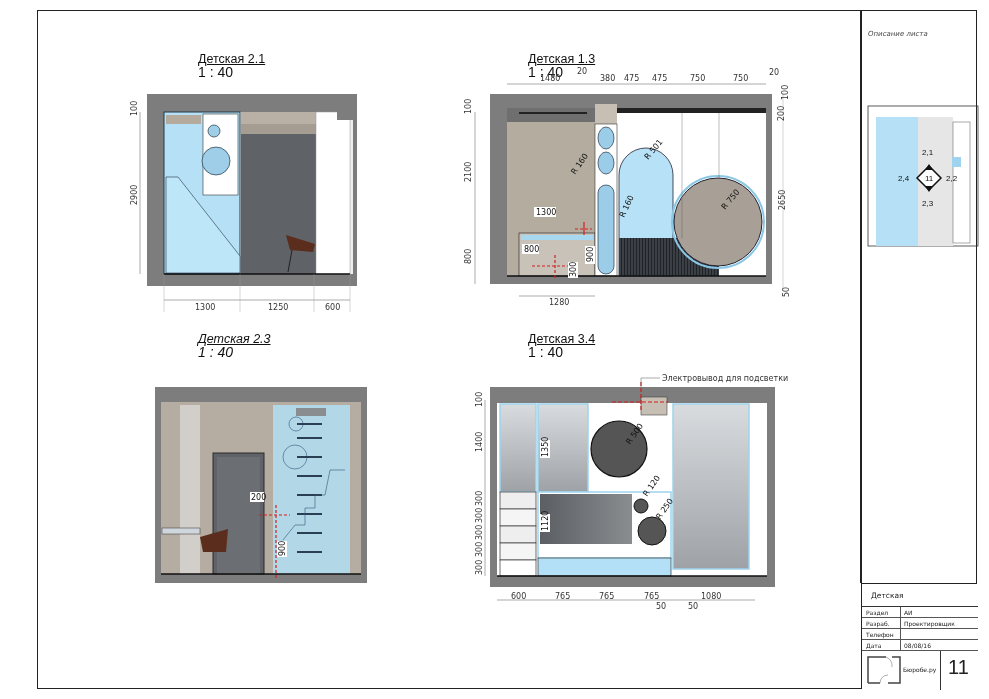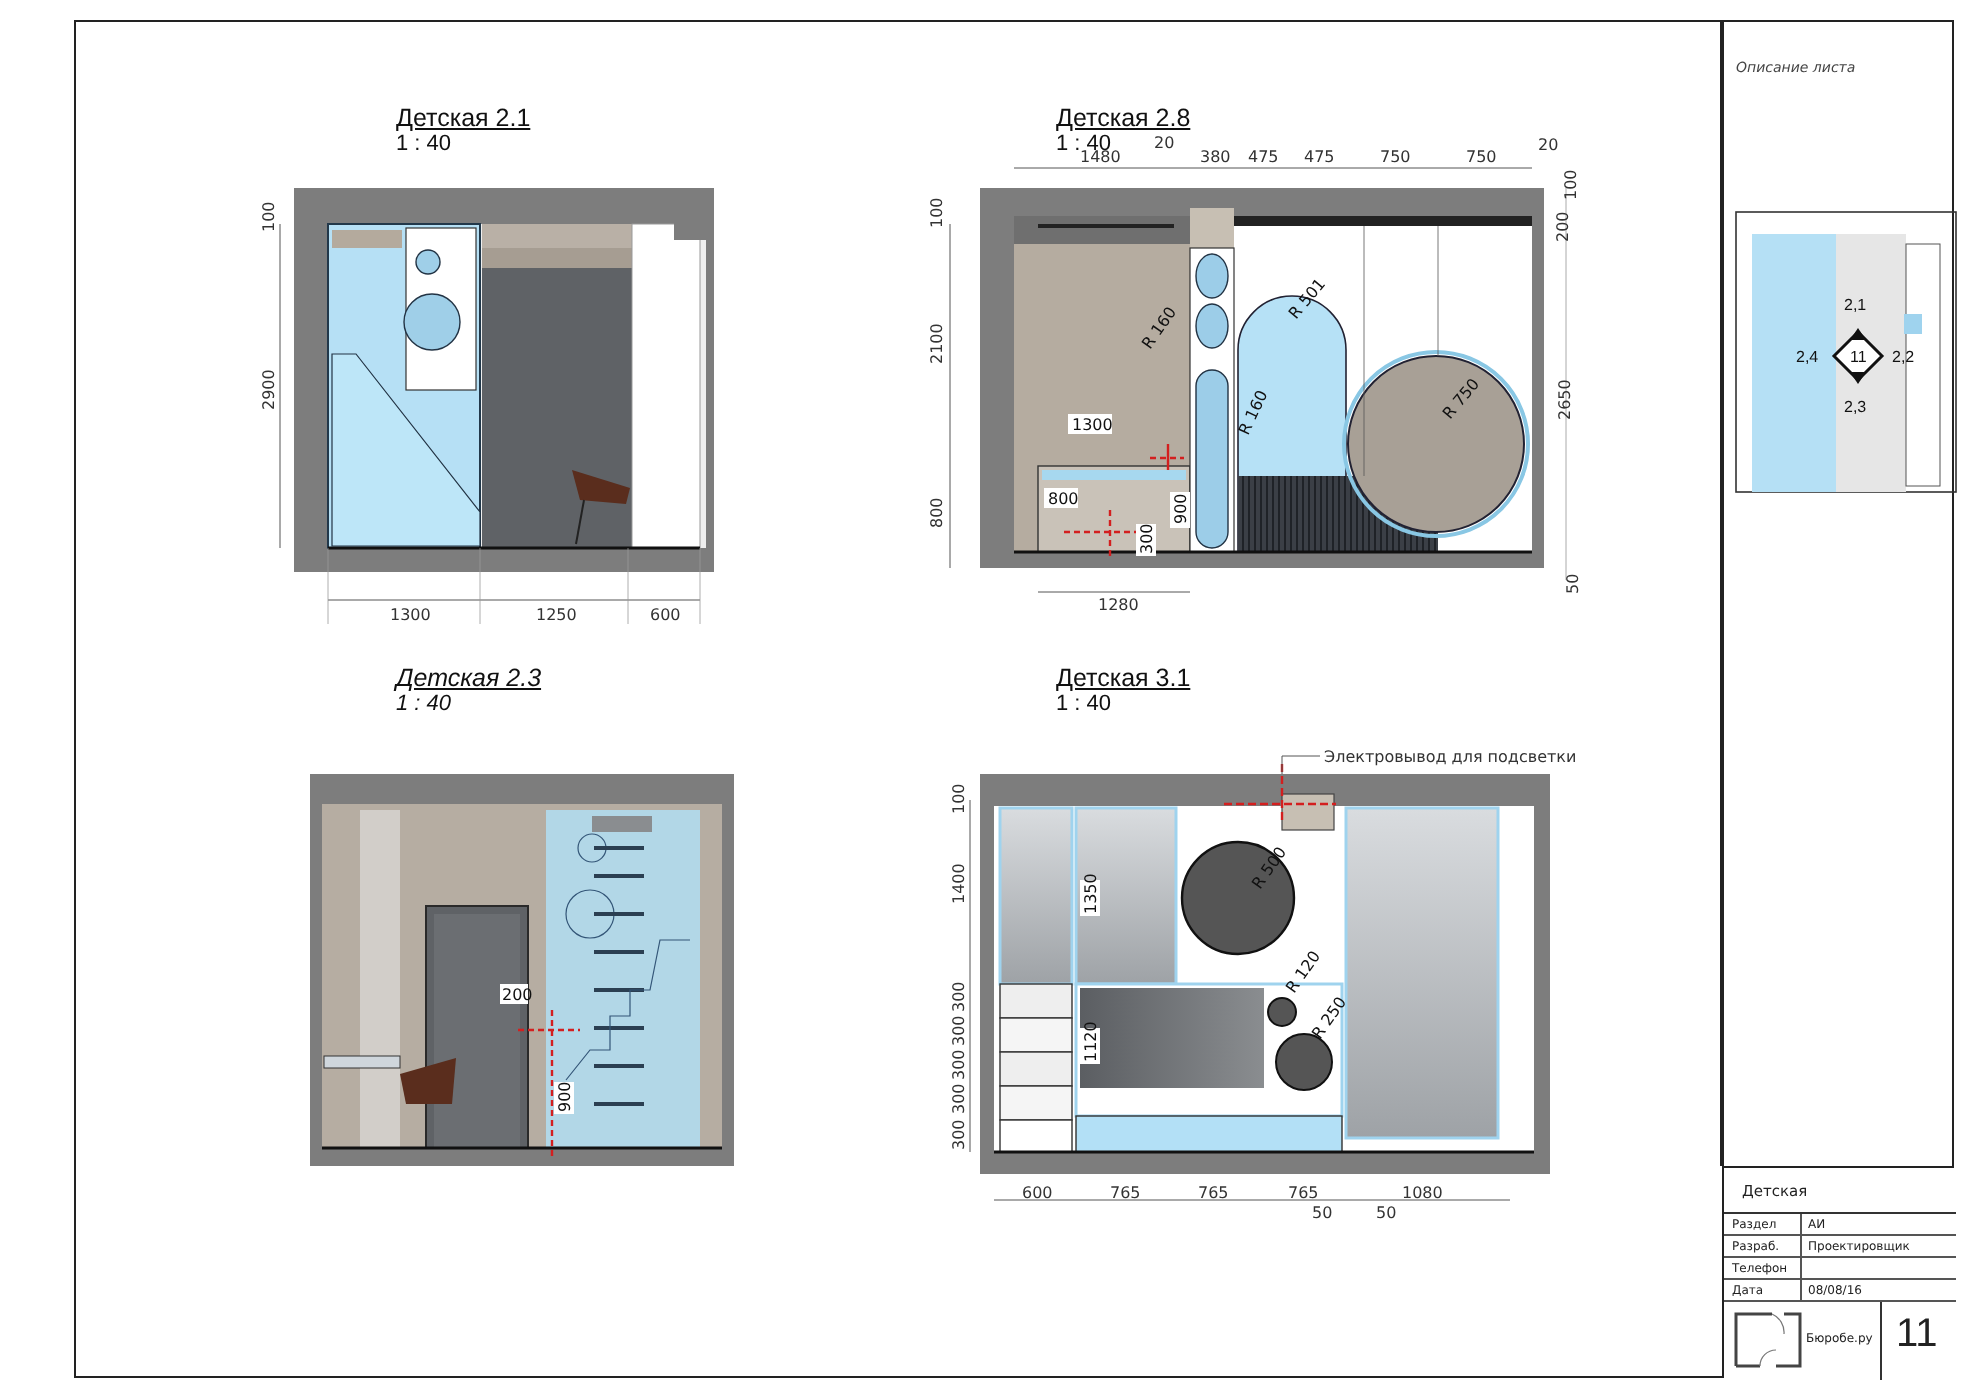--- a/index.html
+++ b/index.html
@@ -2,21 +2,21 @@
 <html><head>
 <meta charset="utf-8">
 <style>
   html,body{margin:0;padding:0;background:#ffffff;}
   body{width:989px;height:699px;position:relative;overflow:hidden;font-family:"Liberation Sans",sans-serif;color:#222;}
   .sheet{position:absolute;left:0;top:0;width:989px;height:699px;background:#fff;}
   .page-border{position:absolute;left:37px;top:10px;width:940px;height:679px;border:1.5px solid #222;box-sizing:border-box;}
   .side-divider{position:absolute;left:860px;top:10px;width:1.5px;height:573px;background:#222;}
   .view-title{position:absolute;font-size:12.5px;line-height:13px;color:#111;margin-left:32px;}
   .view-title .name{text-decoration:underline;display:block;}
-  .view-title .scale{display:block;font-size:11px;}
+  .view-title .scale{display:block;font-size:14px;}
   svg.draw{position:absolute;left:0;top:0;}
   .dim{font-family:"DejaVu Sans",sans-serif;font-size:8px;fill:#333;}
   .dimbox{font-family:"DejaVu Sans",sans-serif;font-size:8px;fill:#111;}
   .lbl{font-family:"Liberation Sans",sans-serif;font-size:9.5px;fill:#111;}
   .sheet-desc{position:absolute;left:868px;top:30px;font-size:7px;color:#444;font-style:italic;font-family:"DejaVu Sans",sans-serif;}
   .title-block{position:absolute;left:861px;top:583px;width:116px;height:106px;border-top:1.5px solid #222;border-left:1.5px solid #222;box-sizing:border-box;background:#fff;padding-left:10px;}
   .tb-title{position:absolute;left:0;top:0;width:116px;height:23px;border-bottom:1px solid #333;box-sizing:border-box;font-size:7.5px;padding:7px 0 0 9px;font-family:"DejaVu Sans",sans-serif;}
   .tb-row{position:absolute;left:0;width:116px;height:11px;border-bottom:1px solid #555;box-sizing:border-box;font-size:6px;font-family:"DejaVu Sans",sans-serif;}
   .tb-row .k{position:absolute;left:4px;top:1.5px;}
   .tb-row .v{position:absolute;left:42px;top:1.5px;}
@@ -31,29 +31,29 @@
 
 <div class="sheet">
   <div class="page-border"></div>
   <div class="side-divider"></div>
 
   <div class="view-title" style="left:166px;top:53px;">
     <span class="name">Детская 2.1</span>
     <span class="scale">1 : 40</span>
   </div>
   <div class="view-title" style="left:496px;top:53px;">
-    <span class="name">Детская 2.8</span>
+    <span class="name">Детская 1.3</span>
     <span class="scale">1 : 40</span>
   </div>
   <div class="view-title" style="left:166px;top:333px;font-style:italic;">
     <span class="name">Детская 2.3</span>
     <span class="scale">1 : 40</span>
   </div>
   <div class="view-title" style="left:496px;top:333px;">
-    <span class="name">Детская 3.1</span>
+    <span class="name">Детская 3.4</span>
     <span class="scale">1 : 40</span>
   </div>
 
   <svg class="draw" width="989" height="699" viewBox="0 0 989 699">
     <defs>
       <linearGradient id="gGlass" x1="0" y1="0" x2="0" y2="1">
         <stop offset="0" stop-color="#d9dcdf"></stop>
           <stop offset="1" stop-color="#9ea2a6"></stop>
       </linearGradient>
       <linearGradient id="gDark" x1="0" y1="0" x2="1" y2="0">

